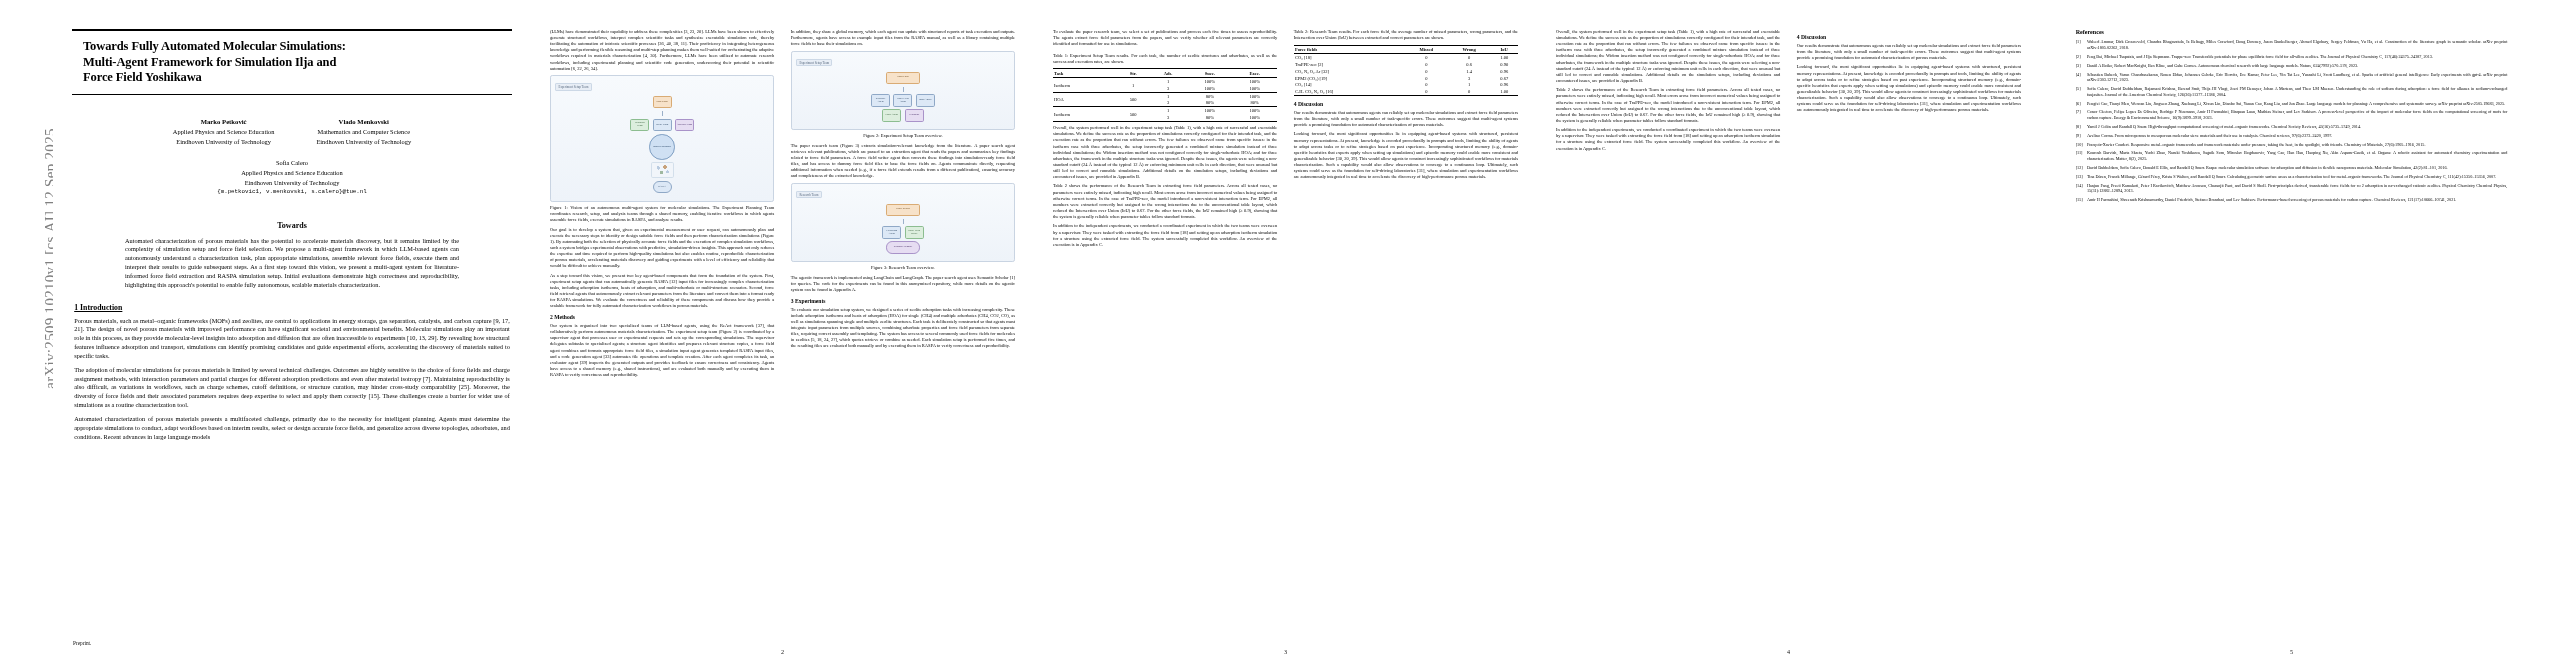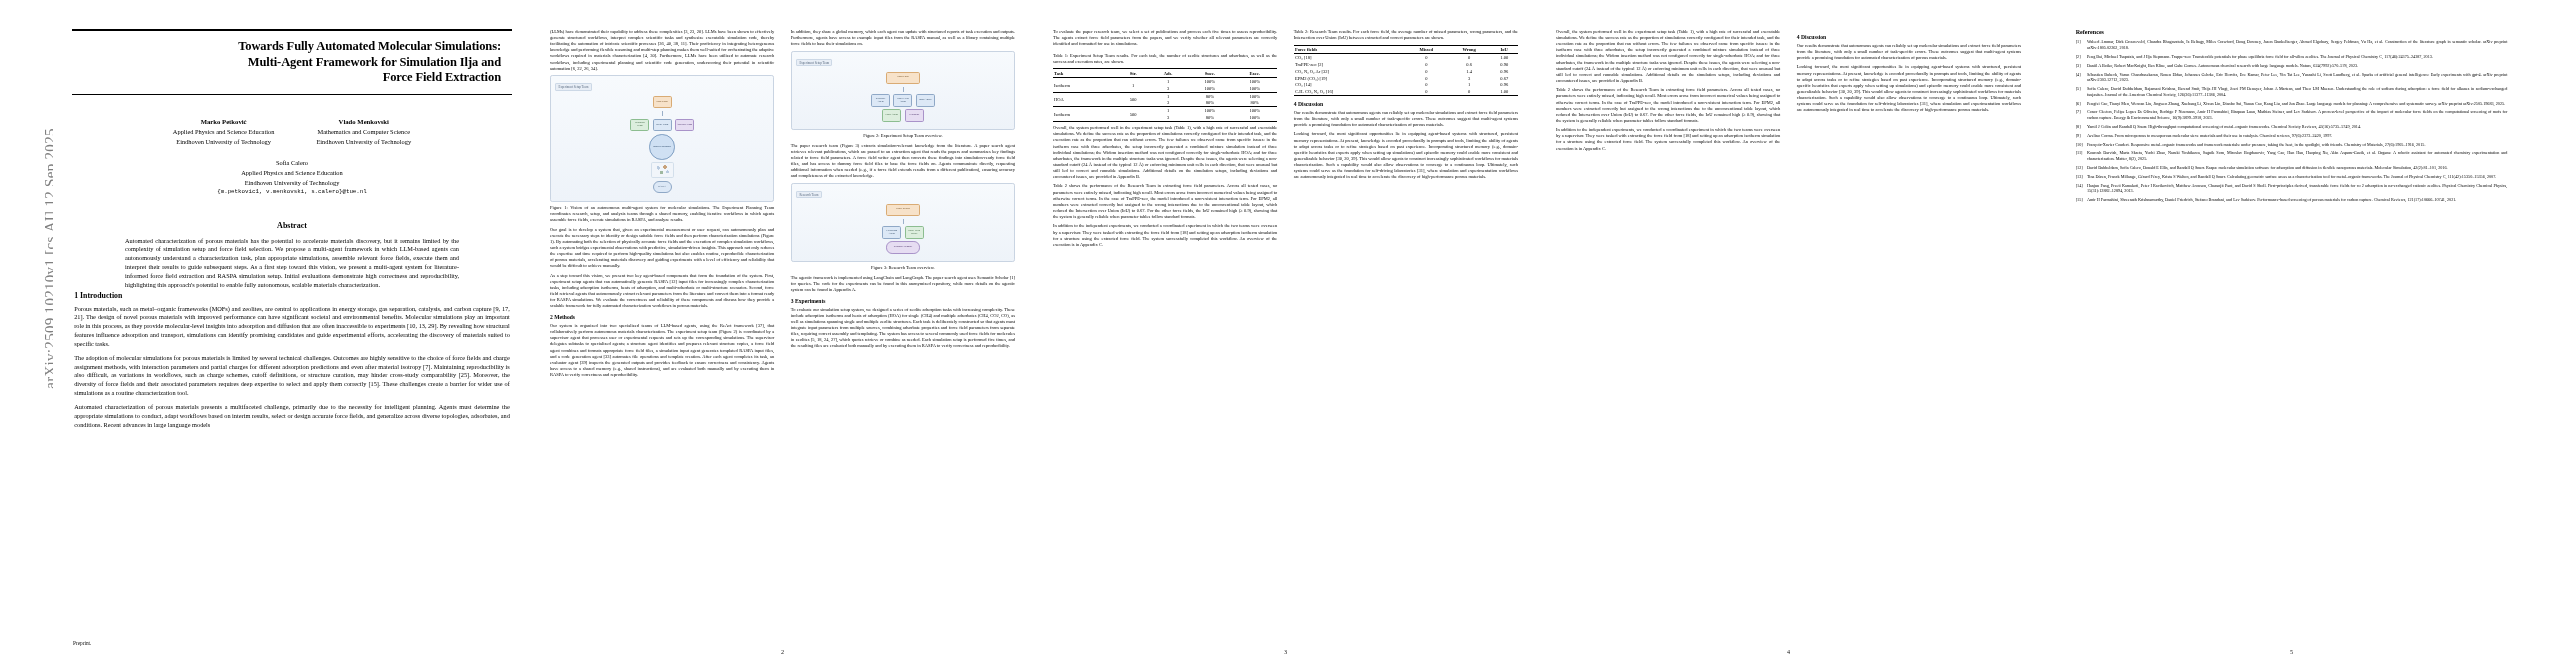--- a/index.html
+++ b/index.html
@@ -48,35 +48,35 @@
   }
   .preprint {
     position:absolute; bottom: 21px; left: 20px;
     font-size: 5.3px; color:#111; font-style: normal;
   }
 
   
   .rule-thick { border-top: 2.2px solid #000; margin: 0 0 7.8px 0; }
   .rule-thin  { border-top: 0.9px solid #000; margin: 7.8px 0 0 0; }
   .title {
-    text-align:right; font-weight:bold; font-size: 12.5px;
+    text-align:left; font-weight:bold; font-size: 12.5px;
     line-height: 1.26; letter-spacing: -0.1px;
     margin: 2.2px 11px 3.3px 11px;
   }
   .authors { display:flex; justify-content:center; gap: 42px; margin-top: 22px; }
   .author { text-align:center; font-size: 6.4px; line-height:1.5; }
   .author .nm { font-weight:bold; font-size:6.7px; }
   .author-solo { text-align:center; font-size:6.4px; line-height:1.5; margin-top: 12.2px; }
   .emails { text-align:center; font-family:"Liberation Mono","DejaVu Sans Mono",monospace; font-size:5.8px; margin-top:1.1px; }
 
   .abshead { text-align:center; font-weight:bold; font-size:8px; margin: 25.6px 0 6.7px 0; }
   .absbody { margin: 0 53px; font-size: 6.3px; line-height: 1.42; text-align: justify; hyphens:auto; }
 
   h2.sec { font-size: 7.8px; font-weight:bold; margin: 12.2px 0 4.4px 0; }
-  h2.sec.first { margin-top: 1px; }
+  h2.sec.first { margin-top: 13px; text-decoration: underline; }
 
   .onecol p { font-size: 6.3px; line-height:1.42; text-align:justify; margin:0 0 4.4px 0; hyphens:auto; }
 
   
   .cols { display:flex; gap: 16.7px; height: 603px; }
   .col { width: 50%; }
   .col p, .col .cap {
     font-size: 4.5px; line-height: 1.36; text-align: justify;
     margin: 0 0 3.3px 0; hyphens:auto; color:#000;
   }
@@ -161,21 +161,21 @@
 
   <div class="arxiv-rail">
     <div class="arxiv-stamp">arXiv:2509.10210v1  [cs.AI]  12 Sep 2025</div>
   </div>
 
   <div class="page p1">
     <div class="rule-thick"></div>
     <div class="title">
       <div>Towards Fully Automated Molecular Simulations:</div>
       <div>Multi-Agent Framework for Simulation Ilja and</div>
-      <div>Force Field Extraction</div>
+      <div>Force Field Yoshikawa</div>
     </div>
     <div class="rule-thin"></div>
 
     <div class="authors">
       <div class="author">
         <div class="nm">Marko Petković</div>
         <div>Applied Physics and Science Education</div>
         <div>Eindhoven University of Technology</div>
       </div>
       <div class="author">
@@ -185,21 +185,21 @@
       </div>
     </div>
 
     <div class="author-solo">
       <div class="nm">Sofia Calero</div>
       <div>Applied Physics and Science Education</div>
       <div>Eindhoven University of Technology</div>
     </div>
     <div class="emails">{m.petkovic1, v.menkovski, s.calero}@tue.nl</div>
 
-    <div class="abshead">Abstract</div>
+    <div class="abshead">Towards</div>
     <div class="absbody">Automated characterization of porous materials has the potential to accelerate materials discovery, but it remains limited by the complexity of simulation setup and force field selection. We propose a multi-agent framework in which LLM-based agents can autonomously understand a characterization task, plan appropriate simulations, assemble relevant force fields, execute them and interpret their results to guide subsequent steps. As a first step toward this vision, we present a multi-agent system for literature-informed force field extraction and RASPA simulation setup. Initial evaluations demonstrate high correctness and reproducibility, highlighting this approach's potential to enable fully autonomous, scalable materials characterization.</div>
 
     <div class="onecol" style="margin:0 2.2px;">
       <h2 class="sec first">1   Introduction</h2>
       <p>Porous materials, such as metal–organic frameworks (MOFs) and zeolites, are central to applications in energy storage, gas separation, catalysis, and carbon capture [9, 17, 21]. The design of novel porous materials with improved performance can have significant societal and environmental benefits. Molecular simulations play an important role in this process, as they provide molecular-level insights into adsorption and diffusion that are often inaccessible to experiments [10, 13, 29]. By revealing how structural features influence adsorption and transport, simulations can identify promising candidates and guide experimental efforts, accelerating the discovery of materials suited to specific tasks.</p>
       <p>The adoption of molecular simulations for porous materials is limited by several technical challenges. Outcomes are highly sensitive to the choice of force fields and charge assignment methods, with interaction parameters and partial charges for different adsorption predictions and even after material isotropy [7]. Maintaining reproducibility is also difficult, as variations in workflows, such as charge schemes, cutoff definitions, or structure curation, may hinder cross-study comparability [25]. Moreover, the diversity of force fields and their associated parameters requires deep expertise to select and apply them correctly [15]. These challenges create a barrier for wider use of simulations as a routine characterization tool.</p>
       <p>Automated characterization of porous materials presents a multifaceted challenge, primarily due to the necessity for intelligent planning. Agents must determine the appropriate simulations to conduct, adapt workflows based on interim results, select or design accurate force fields, and generalize across diverse topologies, adsorbates, and conditions. Recent advances in large language models</p>
     </div>
 
     <div class="preprint">Preprint.</div>

